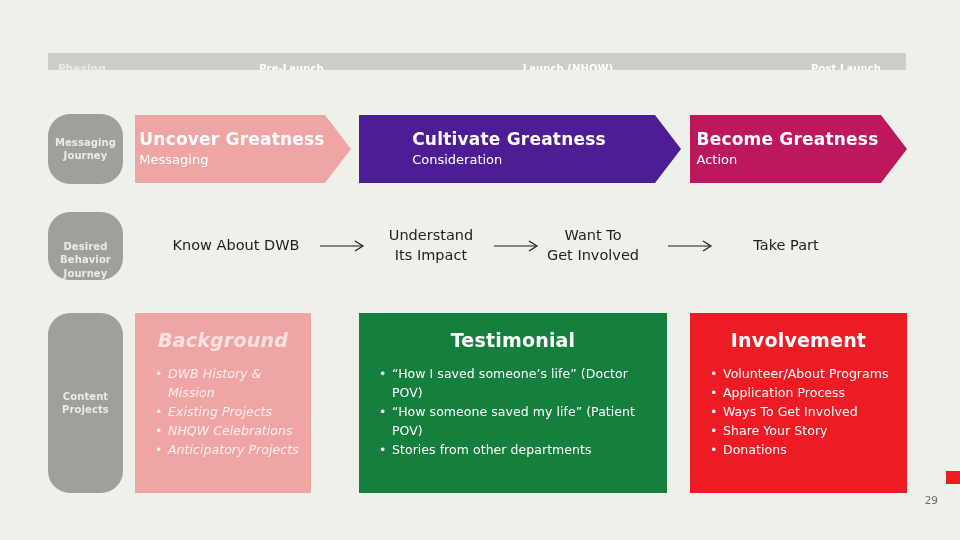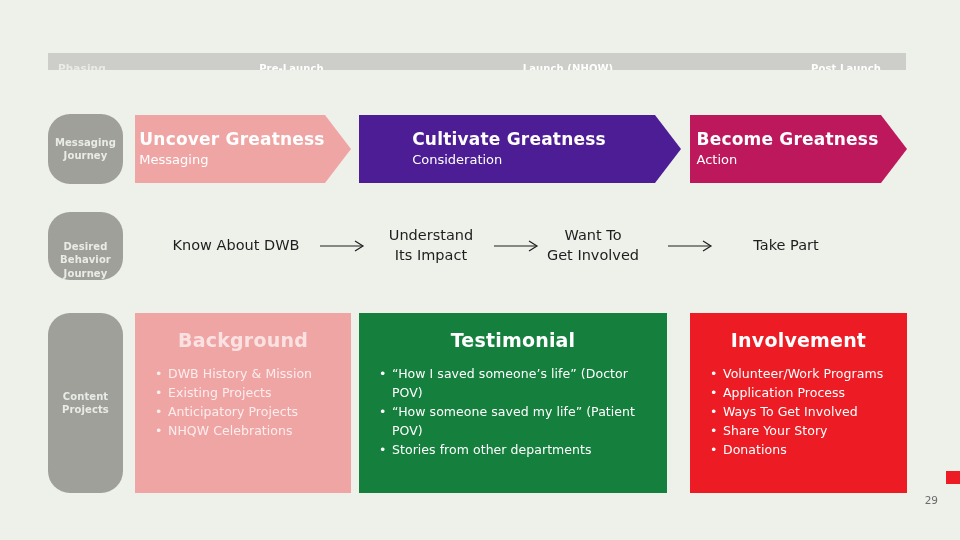--- a/index.html
+++ b/index.html
@@ -157,21 +157,21 @@
 
   
   .pillar {
     position: absolute;
     top: 313px;
     height: 180px;
     color: #FFFFFF;
     box-sizing: border-box;
     padding: 16px 12px 0 12px;
   }
-  .pillar-1 { left: 135px; width: 216px; background: #F0A5A5; }
+  .pillar-1 { left: 135px; width: 176px; background: #F0A5A5; font-style: italic; }
   .pillar-2 { left: 359px; width: 308px; background: #15803d; }
   .pillar-3 { left: 690px; width: 217px; background: #ED1C24; }
 
   .pillar-title {
     text-align: center;
     font-size: 19px;
     font-weight: bold;
     letter-spacing: .2px;
     margin-bottom: 13px;
   }
@@ -308,38 +308,38 @@
       <div>Content</div>
       <div>Projects</div>
     </div>
   </div>
 
   <div class="pillar pillar-1">
     <div class="pillar-title">Background</div>
     <ul class="pillar-list">
       <li>DWB History &amp; Mission</li>
       <li>Existing Projects</li>
+      <li>NHQW Celebrations</li>
       <li>Anticipatory Projects</li>
-      <li>NHQW Celebrations</li>
     </ul>
   </div>
 
   <div class="pillar pillar-2">
     <div class="pillar-title">Testimonial</div>
     <ul class="pillar-list">
       <li>“How I saved someone’s life” (Doctor POV)</li>
       <li>“How someone saved my life” (Patient POV)</li>
       <li>Stories from other departments</li>
     </ul>
   </div>
 
   <div class="pillar pillar-3">
     <div class="pillar-title">Involvement</div>
     <ul class="pillar-list">
-      <li>Volunteer/Work Programs</li>
+      <li>Volunteer/About Programs</li>
       <li>Application Process</li>
       <li>Ways To Get Involved</li>
       <li>Share Your Story</li>
       <li>Donations</li>
     </ul>
   </div>
 
   <div class="corner-mark"></div>
   <div class="page-number">29</div>
 

